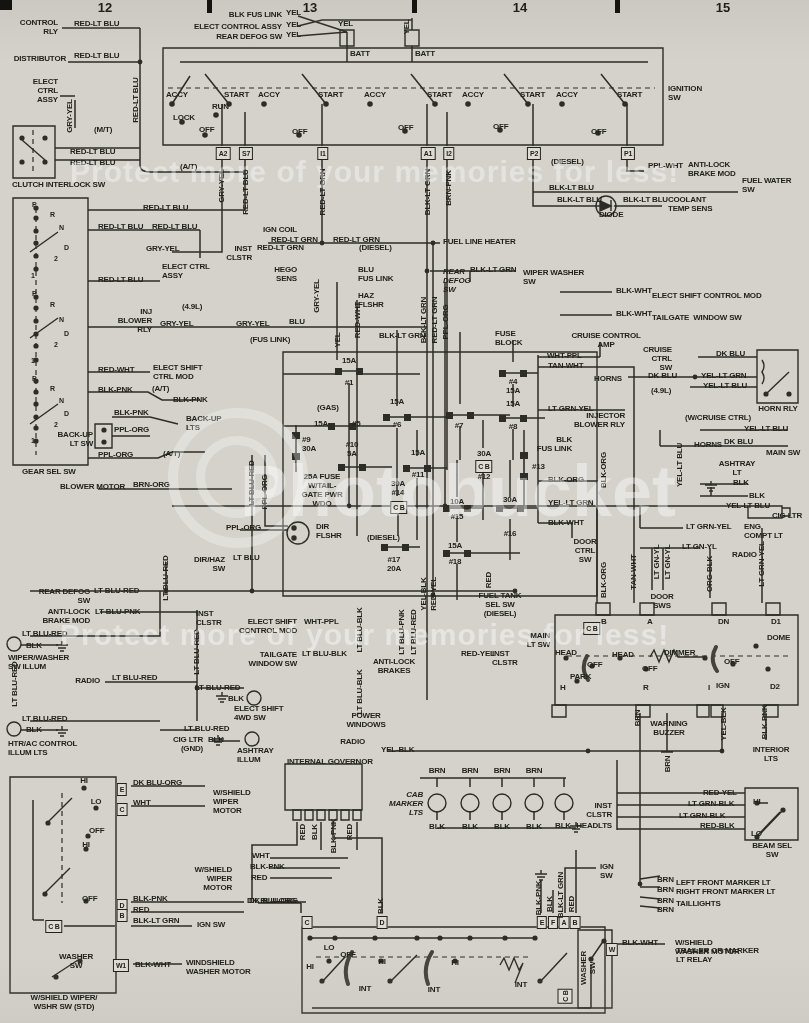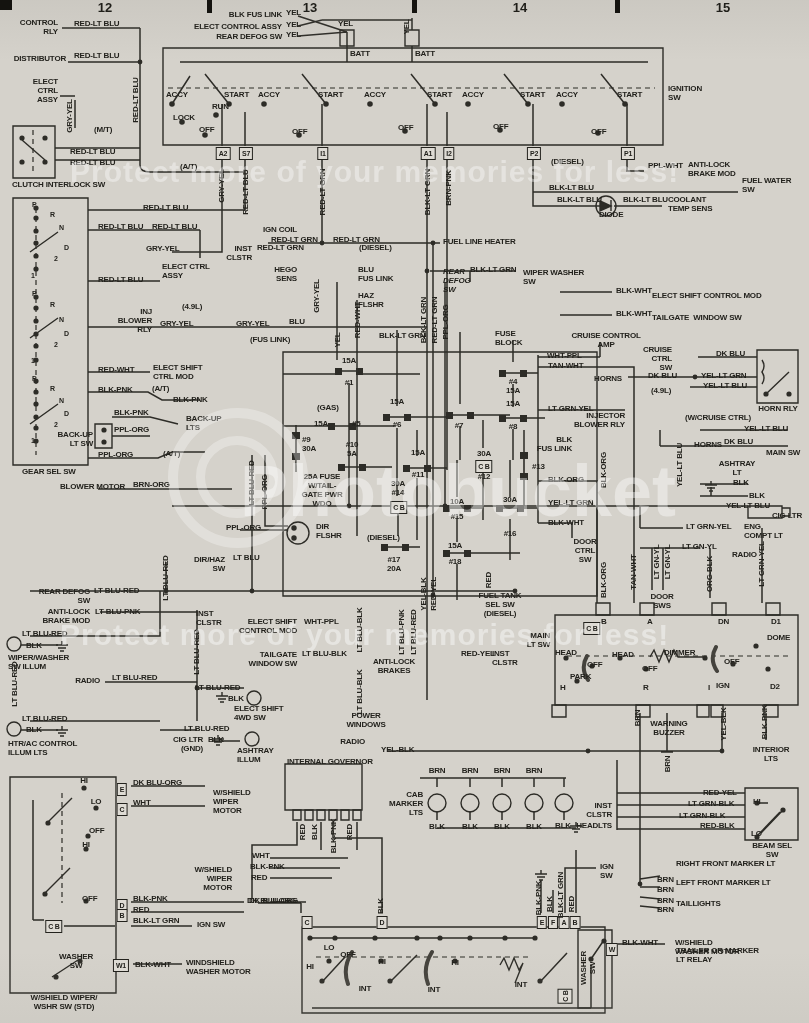--- a/index.html
+++ b/index.html
@@ -414,21 +414,21 @@
       <div class="lbl" style="left: 381px; top: 746px;">YEL-BLK</div>
       <div class="lbl" style="left: 287px; top: 758px;">INTERNAL GOVERNOR</div>
       <div class="lbl rot" style="left: 303px; top: 832px;">RED</div>
       <div class="lbl rot" style="left: 315px; top: 832px;">BLK</div>
       <div class="lbl rot" style="left: 334px; top: 836px;">BLK-PNK</div>
       <div class="lbl rot" style="left: 350px; top: 832px;">RED</div>
       <div class="lbl ac" style="left: 437px; top: 767px;">BRN</div>
       <div class="lbl ac" style="left: 470px; top: 767px;">BRN</div>
       <div class="lbl ac" style="left: 502px; top: 767px;">BRN</div>
       <div class="lbl ac" style="left: 534px; top: 767px;">BRN</div>
-      <div class="lbl ar" style="left: 423px; top: 791px;">CAB
+      <div class="lbl ar" style="left: 423px; top: 791px; font-style: italic;">CAB
 MARKER
 LTS</div>
       <div class="lbl ac" style="left: 437px; top: 823px;">BLK</div>
       <div class="lbl ac" style="left: 470px; top: 823px;">BLK</div>
       <div class="lbl ac" style="left: 502px; top: 823px;">BLK</div>
       <div class="lbl ac" style="left: 534px; top: 823px;">BLK</div>
       <div class="lbl ac" style="left: 563px; top: 822px;">BLK</div>
       <div class="lbl" style="left: 601px; top: 618px;">B</div>
       <div class="lbl" style="left: 647px; top: 618px;">A</div>
       <div class="lbl" style="left: 718px; top: 618px;">DN</div>
@@ -466,21 +466,21 @@
       <div class="lbl" style="left: 700px; top: 822px;">RED-BLK</div>
       <div class="lbl" style="left: 753px; top: 798px;">HI</div>
       <div class="lbl" style="left: 751px; top: 830px;">LO</div>
       <div class="lbl ac" style="left: 772px; top: 842px;">BEAM SEL
 SW</div>
       <div class="lbl" style="left: 600px; top: 863px;">IGN
 SW</div>
       <div class="lbl" style="left: 657px; top: 876px;">BRN</div>
       <div class="lbl" style="left: 676px; top: 879px;">LEFT FRONT MARKER LT</div>
       <div class="lbl" style="left: 657px; top: 886px;">BRN</div>
-      <div class="lbl" style="left: 676px; top: 860px;">RIGHT FRONT MARKER LT</div>
+      <div class="lbl" style="left: 676px; top: 888px;">RIGHT FRONT MARKER LT</div>
       <div class="lbl" style="left: 657px; top: 897px;">BRN</div>
       <div class="lbl" style="left: 676px; top: 900px;">TAILLIGHTS</div>
       <div class="lbl" style="left: 657px; top: 906px;">BRN</div>
       <div class="lbl" style="left: 676px; top: 909px; margin-top: 38px;">TRAILER OR MARKER
 LT RELAY</div>
       <div class="lbl box ac" style="left: 612px; top: 943px;">W</div>
       <div class="lbl" style="left: 622px; top: 939px;">BLK-WHT</div>
       <div class="lbl" style="left: 675px; top: 939px;">W/SHIELD
 WASHER MOTOR</div>
       <div class="lbl rot" style="left: 589px; top: 968px;">WASHER

